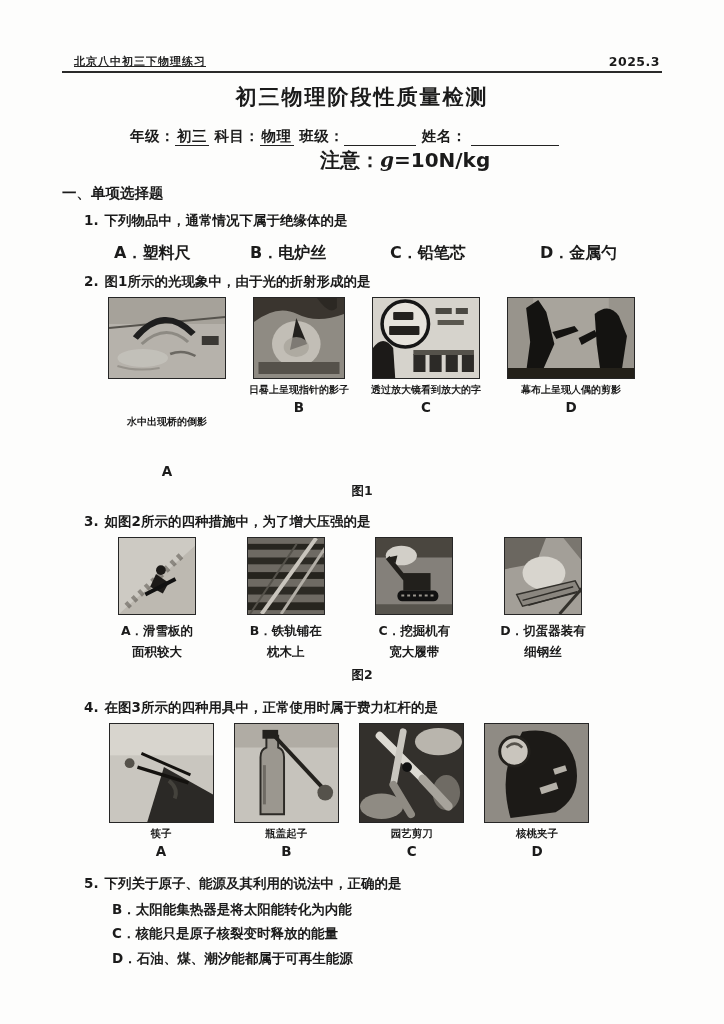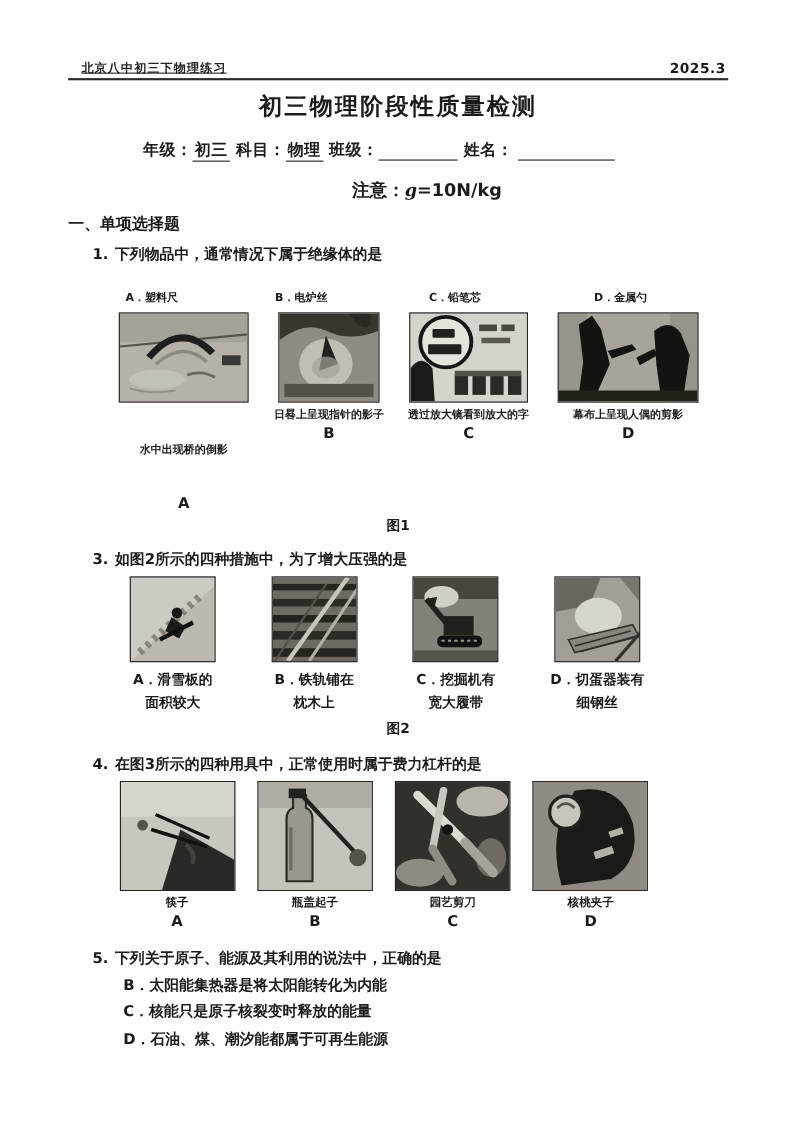--- a/index.html
+++ b/index.html
@@ -34,30 +34,30 @@
   }
   
   .form-line {
     margin-top:16px; margin-left:68px;
     font-size:14.5px; font-weight:700; letter-spacing:.5px;
   }
   .u { border-bottom:1.5px solid #222; padding:0 2px 1px 2px; }
   .blank { display:inline-block; border-bottom:1.5px solid #222; height:14px; vertical-align:bottom; }
   .blank.class { width:72px; }
   .blank.name { width:88px; margin-left:4px; }
-  .notice { margin-top:17px; margin-left:258px; font-size:16px; font-weight:700; }
+  .notice { margin-top:1px; margin-left:258px; font-size:20px; font-weight:700; }
   .notice i { font-family:"DejaVu Serif","Liberation Serif",serif; font-weight:700; }
   
   .section-heading { margin-top:10px; font-size:14.5px; font-weight:800; }
   .stem { margin-top:9px; margin-left:22px; font-size:13.5px; font-weight:600; }
   .stem .num { margin-right:6px; }
   .q1-options {
     display:grid; grid-template-columns:136px 140px 150px auto;
-    margin-top:24px; margin-left:52px;
-    font-size:10px; font-weight:600;
+    margin-top:13px; margin-left:52px;
+    font-size:16px; font-weight:600;
   }
   
   .fig-row { display:flex; justify-content:space-between; margin-top:6px; }
   .fig1-row { margin-left:46px; margin-right:27px; }
   .fig2-row { margin-left:52px; margin-right:76px;gap:40px; }
   .fig3-row { margin-left:44px; margin-right:70px; }
   .fig-cell { display:flex; flex-direction:column; align-items:center; }
   .photo {
     width:100%; border:1.5px solid #262626; background:#b5b1aa; overflow:hidden;
   }
@@ -109,20 +109,23 @@
     </div>
     <div class="q1-options">
       <span>A．塑料尺</span>
       <span>B．电炉丝</span>
       <span>C．铅笔芯</span>
       <span>D．金属勺</span>
     </div>
   </div>
 
   <div>
+    <div class="stem">
+      <span class="num">2.</span><span>图1所示的光现象中，由于光的折射形成的是</span>
+    </div>
     <div class="fig-row fig1-row">
       <div class="fig-cell c1">
         <div class="photo">
           <svg viewBox="0 0 110 80" preserveAspectRatio="none">
             <rect width="110" height="80" fill="#b6b2ab"></rect>
             <rect width="110" height="26" fill="#a6a29a"></rect>
             <path d="M0,30 L110,19" stroke="#56534d" stroke-width="2"></path>
             <path d="M25,40 Q52,6 80,36" fill="none" stroke="#1e1e1e" stroke-width="6"></path>
             <path d="M31,46 Q54,24 75,44" fill="none" stroke="#8d8a83" stroke-width="3"></path>
             <ellipse cx="32" cy="60" rx="24" ry="9" fill="#c6c3bd" opacity="0.8"></ellipse>

